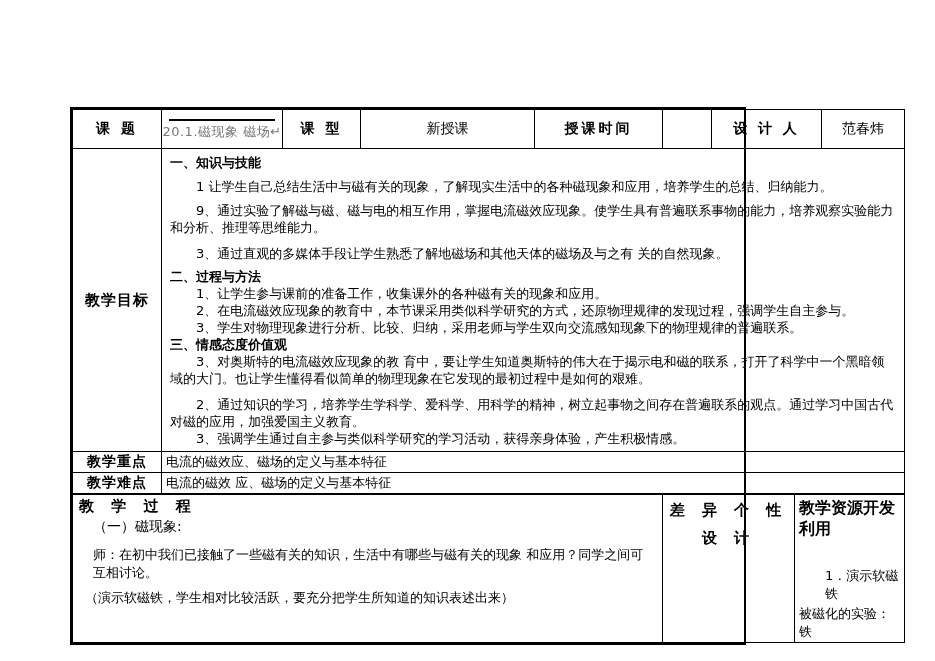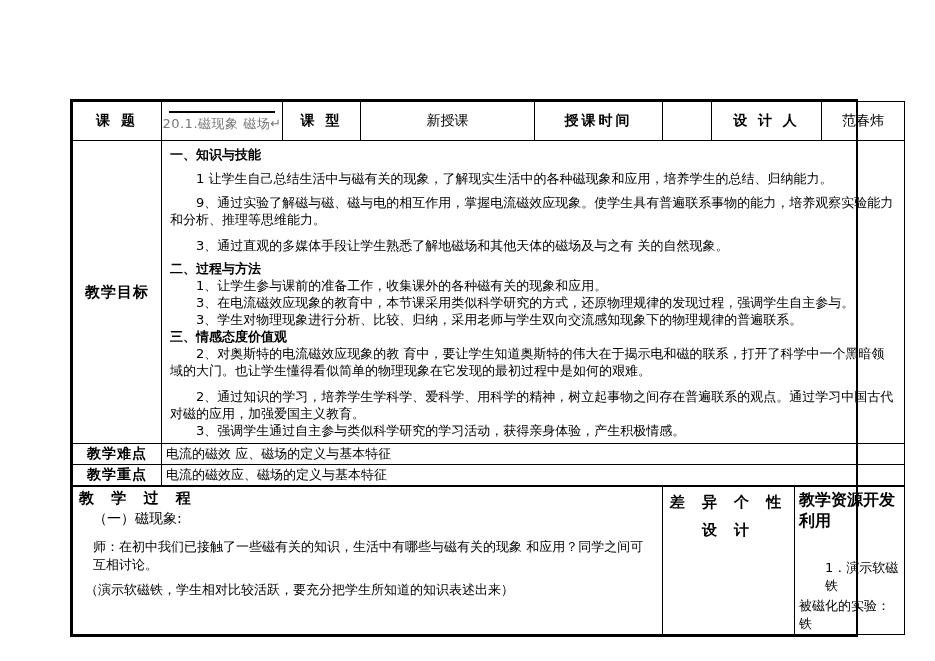--- a/index.html
+++ b/index.html
@@ -2,21 +2,21 @@
 <html><head>
 <meta charset="utf-8">
 <style>
   html,body{margin:0;padding:0;}
   body{
     width:935px;height:661px;background:#ffffff;overflow:hidden;
     font-family:"DejaVu Sans","Liberation Sans",sans-serif;
     color:#000;
   }
   .doc{
-    position:absolute;left:70px;top:99px;width:788px;
+    position:absolute;left:70px;top:107px;width:676px;
     box-sizing:border-box;border:2px solid #000;background:#fff;
   }
   table{border-collapse:collapse;table-layout:fixed;width:832px;}
   td{border:1px solid #000;padding:0;vertical-align:middle;overflow:hidden;}
   
   .hdr td{height:38px;font-size:14px;text-align:center;}
   .lbl{font-weight:bold;letter-spacing:3px;}
   .title-cell{position:relative;}
   .overline{border-top:2px solid #000;width:calc(100% - 14px);margin:2px auto 2px auto;height:0;}
   .title-text{display:block;text-align:center;font-size:13px;color:#777;letter-spacing:0.5px;}
@@ -81,37 +81,37 @@
 
     <tr>
       <td class="goals-label">教学目标</td>
       <td class="goals-cell" colspan="7">
         <p class="g-head">一、知识与技能</p>
         <p class="g-num sp">1 让学生自己总结生活中与磁有关的现象，了解现实生活中的各种磁现象和应用，培养学生的总结、归纳能力。</p>
         <p class="g-num sp">9、通过实验了解磁与磁、磁与电的相互作用，掌握电流磁效应现象。使学生具有普遍联系事物的能力，培养观察实验能力和分析、推理等思维能力。</p>
         <p class="g-num sp3">3、通过直观的多媒体手段让学生熟悉了解地磁场和其他天体的磁场及与之有 关的自然现象。</p>
         <p class="g-head sp2">二、过程与方法</p>
         <p class="g-num">1、让学生参与课前的准备工作，收集课外的各种磁有关的现象和应用。</p>
-        <p class="g-num">3、在电流磁效应现象的教育中，本节课采用类似科学研究的方式，还原物理规律的发现过程，强调学生自主参与。</p>
+        <p class="g-num">2、在电流磁效应现象的教育中，本节课采用类似科学研究的方式，还原物理规律的发现过程，强调学生自主参与。</p>
         <p class="g-num">3、学生对物理现象进行分析、比较、归纳，采用老师与学生双向交流感知现象下的物理规律的普遍联系。</p>
         <p class="g-head">三、情感态度价值观</p>
-        <p class="g-num">2、对奥斯特的电流磁效应现象的教 育中，要让学生知道奥斯特的伟大在于揭示电和磁的联系，打开了科学中一个黑暗领域的大门。也让学生懂得看似简单的物理现象在它发现的最初过程中是如何的艰难。</p>
+        <p class="g-num">3、对奥斯特的电流磁效应现象的教 育中，要让学生知道奥斯特的伟大在于揭示电和磁的联系，打开了科学中一个黑暗领域的大门。也让学生懂得看似简单的物理现象在它发现的最初过程中是如何的艰难。</p>
         <p class="g-num sp3">2、通过知识的学习，培养学生学科学、爱科学、用科学的精神，树立起事物之间存在普遍联系的观点。通过学习中国古代对磁的应用，加强爱国主义教育。</p>
         <p class="g-num">3、强调学生通过自主参与类似科学研究的学习活动，获得亲身体验，产生积极情感。</p>
       </td>
     </tr>
 
     <tr class="kp">
-      <td class="lbl2">教学难点</td>
-      <td class="val" colspan="7">电流的磁效 应、磁场的定义与基本特征</td>
+      <td class="lbl2">教学重点</td>
+      <td class="val" colspan="7">电流的磁效应、磁场的定义与基本特征</td>
     </tr>
 
     <tr class="kp">
-      <td class="lbl2">教学重点</td>
-      <td class="val" colspan="7">电流的磁效应、磁场的定义与基本特征</td>
+      <td class="lbl2">教学难点</td>
+      <td class="val" colspan="7">电流的磁效 应、磁场的定义与基本特征</td>
     </tr>
   </tbody>
     </table>
 
   <table class="bot">
     <colgroup>
       <col style="width:590px">
         <col style="width:132px">
         <col style="width:110px">
     </colgroup>

